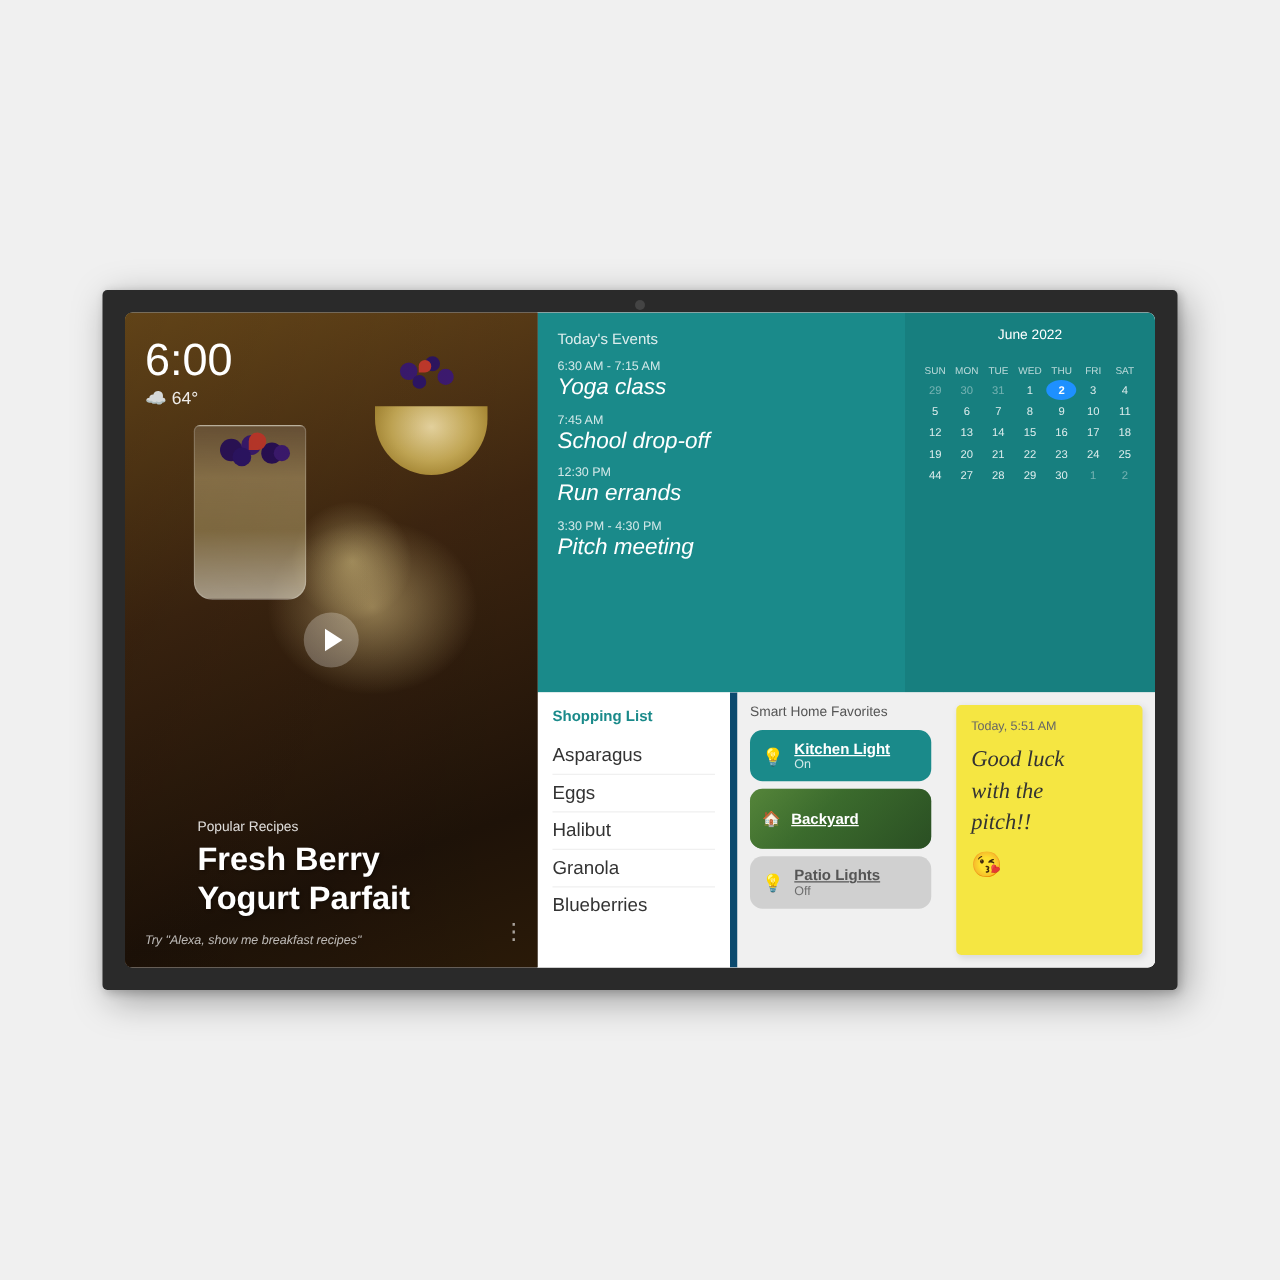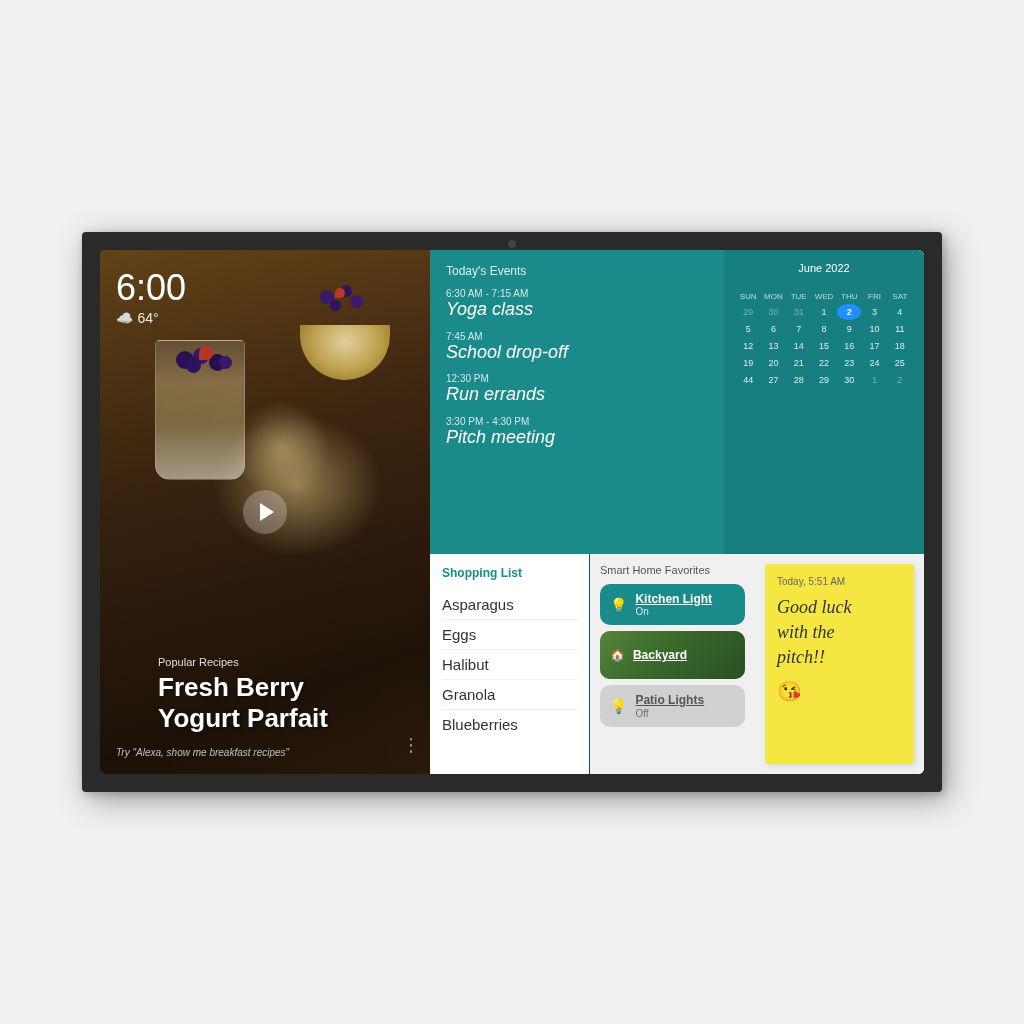--- a/index.html
+++ b/index.html
@@ -301,21 +301,21 @@
       display: flex;
       height: 220px;
       background: #f0f0f0;
     }
 
     
     .shopping-panel {
       width: 160px;
       background: white;
       padding: 12px;
-      border-right: 1px solid #0c4a6e;
+      border-right: 6px solid #0c4a6e;
     }
     .shopping-title {
       color: #1a8a8a;
       font-size: 12px;
       font-weight: 600;
       margin-bottom: 10px;
     }
     .shopping-item {
       font-size: 15px;
       color: #333;

